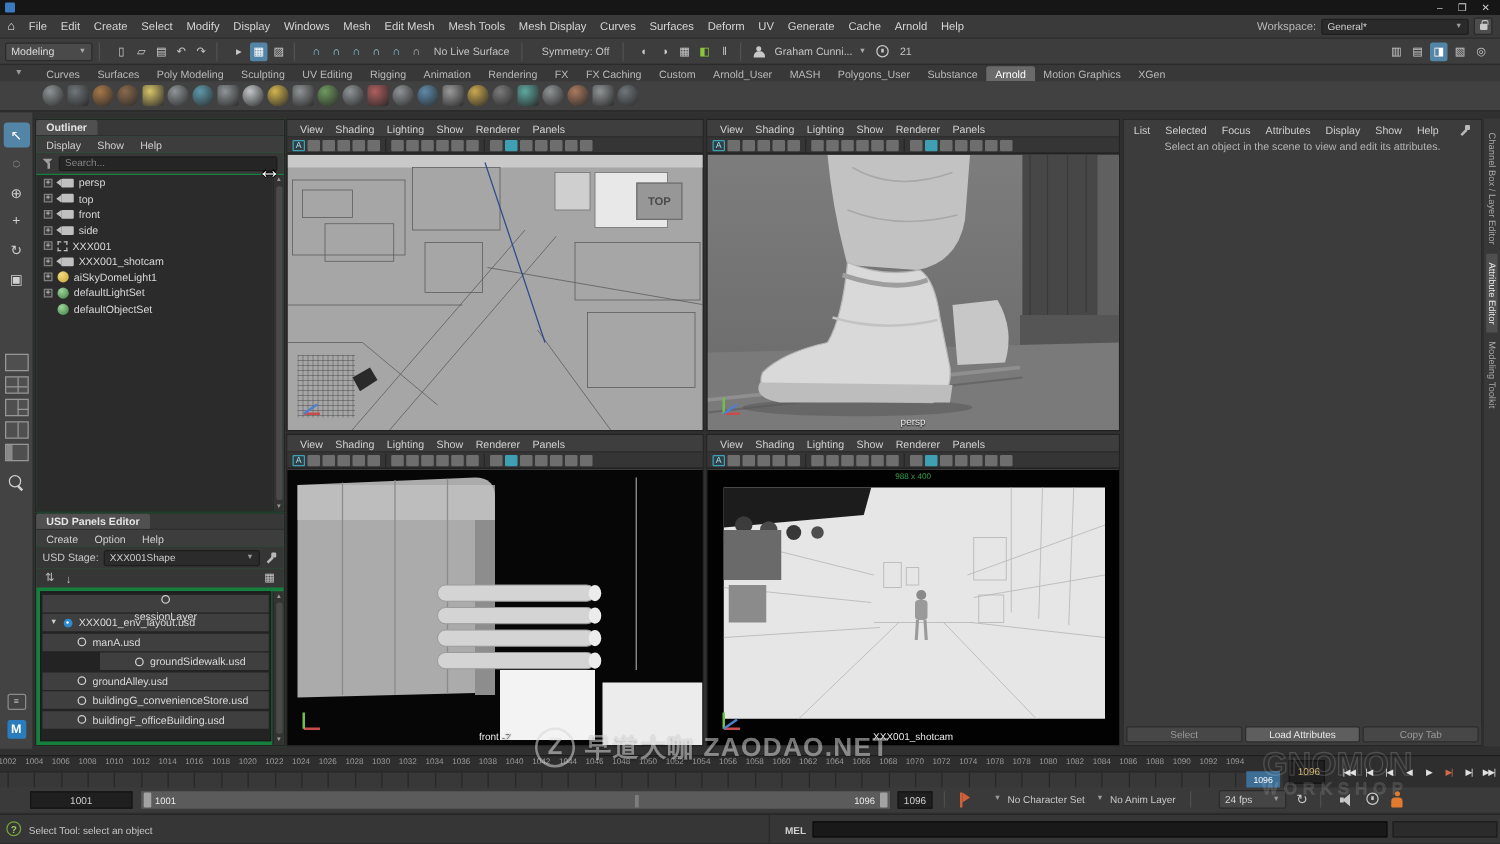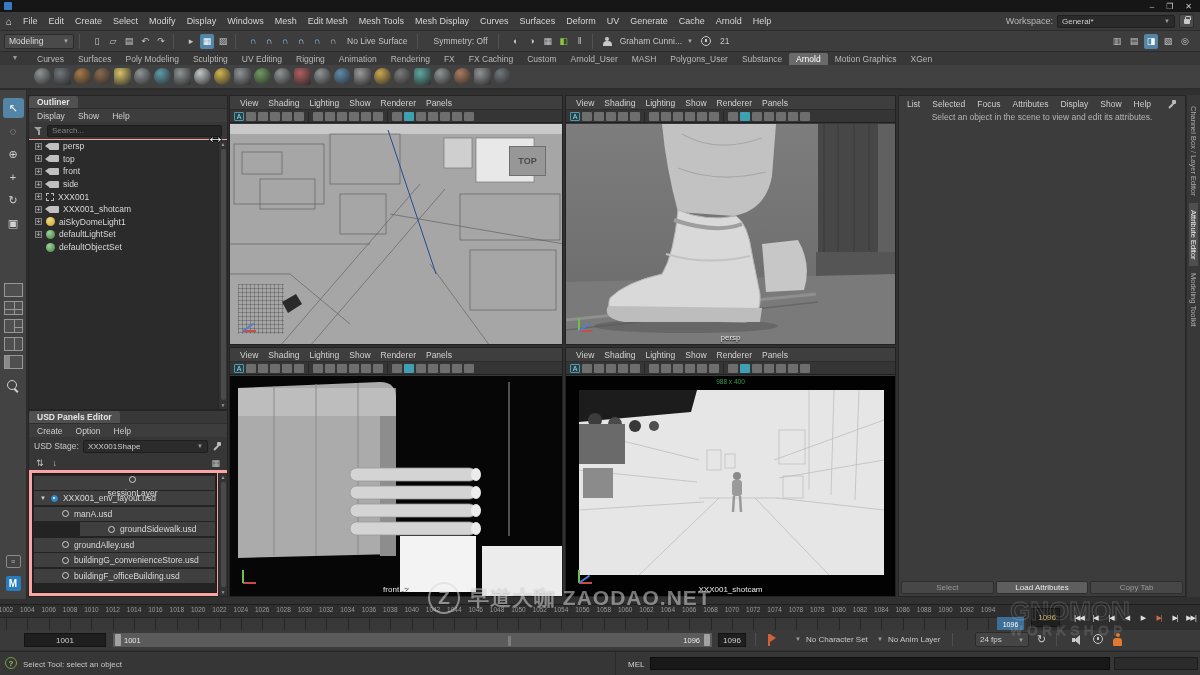--- a/index.html
+++ b/index.html
@@ -81,21 +81,21 @@
     border:1.5px solid #cfcfcf;border-radius:50%;}
   .zoom-tool::after{content:'';position:absolute;left:9px;top:9px;width:5px;height:1.5px;
     background:#cfcfcf;transform:rotate(45deg);transform-origin:0 0;}
   .tb-spacer{flex:1;}
   .misc-icon{width:15px;height:13px;border:1px solid #8a8a8a;border-radius:2px;color:#b5b5b5;
     font-size:7px;display:flex;align-items:center;justify-content:center;}
   .m-badge{width:15px;height:15px;background:#2a7dbd;color:#fff;font-weight:bold;font-size:10px;
     border-radius:2px;display:flex;align-items:center;justify-content:center;margin:4px 0 8px 0;}
 
   
-  .sidepanel{position:absolute;left:28px;width:200px;background:#fca5a5;border:1px solid #242424;}
+  .sidepanel{position:absolute;left:28px;width:200px;background:#15803d;border:1px solid #242424;}
   .outliner{top:95px;height:315px;}
   .usdpanel{top:410px;height:187px;}
   .panel-tab-row{height:13px;background:#383838;display:flex;border-bottom:1px solid #2e2e2e;}
   .panel-tab{background:#505050;padding:1px 8px 0 8px;font-size:8.5px;color:#e4e4e4;font-weight:bold;
     border-radius:2px 2px 0 0;white-space:nowrap;}
   .panel-menus{height:13px;display:flex;gap:13px;padding-left:8px;align-items:center;
     font-size:8.5px;color:#cfcfcf;background:#3d3d3d;}
   .search-row{height:17px;display:flex;align-items:center;gap:4px;padding:2px 5px;background:#383838;}
   .funnel{width:9px;height:9px;position:relative;flex:none;}
   .funnel::before{content:'';position:absolute;left:0;top:1px;border-left:4.5px solid transparent;
@@ -220,21 +220,21 @@
   .oman{position:absolute;left:1112px;top:3px;width:11px;height:13px;}
   .oman::before{content:'';position:absolute;left:3.5px;top:0;width:4px;height:4px;border-radius:50%;background:#e07a2e;}
   .oman::after{content:'';position:absolute;left:1px;top:4.5px;width:9px;height:8px;border-radius:3px 3px 1px 1px;background:#e07a2e;}
 
   
   .helpline{position:absolute;left:0;top:651px;width:100%;height:24px;background:#363636;border-top:1px solid #262626;}
   .help-icon{position:absolute;left:5px;top:5px;width:12px;height:12px;border:1.5px solid #76a23c;
     border-radius:50%;color:#9cc45e;font-size:8px;font-weight:bold;display:flex;align-items:center;justify-content:center;}
   .help-text{position:absolute;left:23px;top:8px;font-size:8px;color:#c6c6c6;}
   .hl-div{position:absolute;left:615px;top:0;width:1px;height:100%;background:#2a2a2a;}
-  .mel-label{position:absolute;left:628px;top:8px;font-size:8px;color:#d0d0d0;font-weight:normal;}
+  .mel-label{position:absolute;left:628px;top:8px;font-size:8px;color:#d0d0d0;font-weight:bold;}
   .mel-input{position:absolute;left:650px;top:5px;width:460px;height:13px;background:#191919;border:1px solid #0e0e0e;}
   .mel-result{position:absolute;left:1114px;top:5px;width:84px;height:13px;background:#2b2b2b;border:1px solid #1c1c1c;}
 
   
   .wm-center{position:absolute;left:428px;top:582px;display:flex;align-items:center;gap:8px;
     pointer-events:none;opacity:.55;}
   .wm-z{width:32px;height:32px;border:2.5px solid #d8d8d8;border-radius:50%;color:#e0e0e0;
     font-size:19px;font-weight:bold;display:flex;align-items:center;justify-content:center;}
   .wm-text{font-size:21px;font-weight:bold;color:#d4d4d4;letter-spacing:1px;text-shadow:0 1px 2px rgba(0,0,0,.4);}
   .wm-corner{position:absolute;left:1010px;top:598px;pointer-events:none;text-align:left;line-height:1;}

